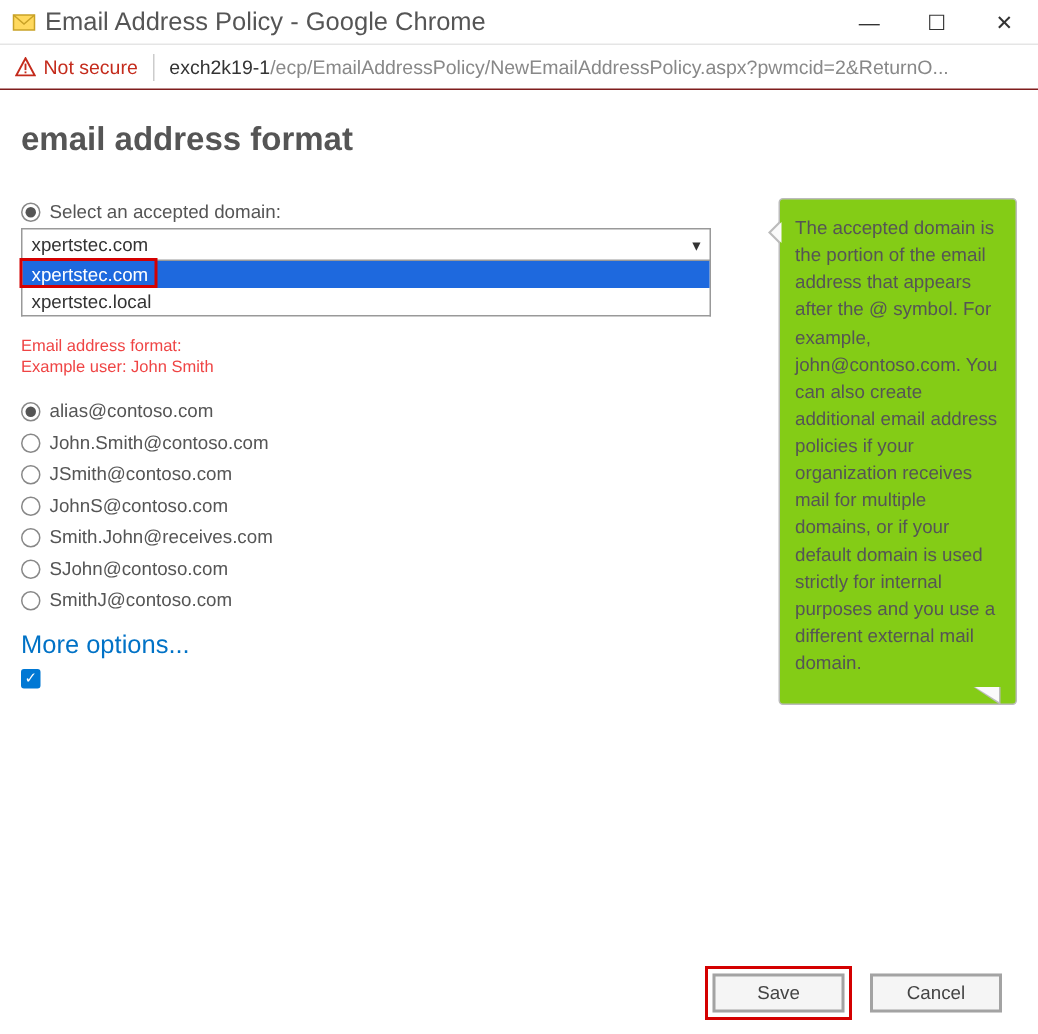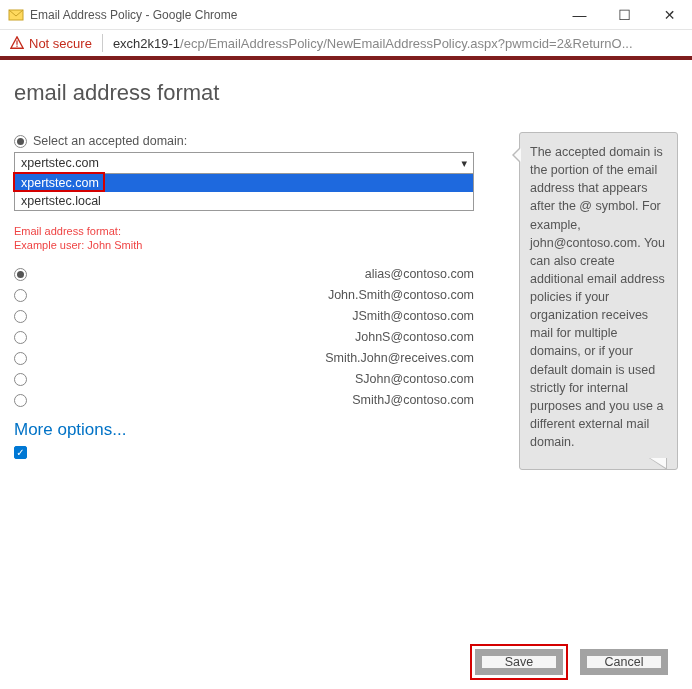--- a/index.html
+++ b/index.html
@@ -1,54 +1,54 @@
 <!DOCTYPE html>
 <html><head>
 <meta charset="utf-8">
 <style>
 * { box-sizing: border-box; margin: 0; padding: 0; }
 body { font-family: "Segoe UI", Arial, sans-serif; font-size: 13px; color: #333; background: #fff; width: 692px; height: 689px; overflow: hidden; }
 .titlebar { height: 30px; background: #fff; border-bottom: 1px solid #e5e5e5; display: flex; align-items: center; padding: 0 0 0 8px; }
 .titlebar .icon { width: 16px; height: 16px; margin-right: 6px; }
-.titlebar .title { color: #555; font-size: 12px; flex: 1; }
+.titlebar .title { color: #555; font-size: 17px; flex: 1; }
 .titlebar .winbtn { width: 45px; height: 30px; display: flex; align-items: center; justify-content: center; color: #333; font-size: 14px; }
-.addressbar { height: 30px; display: flex; align-items: center; padding: 0 10px; border-bottom: 4px solid #7f1d1d; font-size: 13px; }
+.addressbar { height: 30px; display: flex; align-items: center; padding: 0 10px; border-bottom: 1px solid #7f1d1d; font-size: 13px; }
 .addressbar .warn { color: #c42b1c; font-weight: 500; margin-right: 10px; display: flex; align-items: center; }
 .addressbar .warn svg { margin-right: 5px; }
 .addressbar .sep { width: 1px; height: 18px; background: #ccc; margin-right: 10px; }
 .addressbar .url { color: #555; white-space: nowrap; overflow: hidden; text-overflow: ellipsis; }
 .addressbar .url .host { color: #333; }
 .addressbar .url .path { color: #888; }
 .content { padding: 20px 14px 0 14px; display: flex; position: relative; height: calc(100% - 60px - 55px); }
 .main { flex: 1; }
-h1 { font-size: 22px; font-weight: 400; color: #555; margin-bottom: 28px; }
+h1 { font-size: 22px; font-weight: 700; color: #555; margin-bottom: 28px; }
 .field-row { display: flex; align-items: center; margin-bottom: 4px; font-size: 12.5px; color: #555; }
 .radio, .check { width: 13px; height: 13px; margin-right: 6px; border: 1px solid #888; border-radius: 50%; display: inline-flex; align-items: center; justify-content: center; flex-shrink: 0; }
 .radio.checked::after { content: ""; width: 7px; height: 7px; background: #555; border-radius: 50%; }
 .check { border-radius: 2px; }
 .check.checked { background: #0078d4; border-color: #0078d4; }
 .check.checked::after { content: "✓"; color: #fff; font-size: 10px; line-height: 1; }
 .select-wrap { position: relative; margin-bottom: 2px; border-radius: 19px; }
 .select-box { border: 1px solid #999; height: 22px; display: flex; align-items: center; padding: 0 6px; font-size: 12.5px; color: #333; background: #fff; position: relative; width: 460px; }
 .select-box::after { content: "▾"; position: absolute; right: 6px; color: #333; font-size: 11px; }
 .dropdown { border: 1px solid #999; border-top: none; width: 460px; background: #fff; }
 .dropdown .opt { padding: 2px 6px; font-size: 12.5px; color: #333; }
 .dropdown .opt.selected { background: #1e69de; color: #fff; }
 .red-box { border: 2px solid #d40000; position: absolute; pointer-events: none; }
 .subhead { font-size: 11px; color: #ef4444; margin-top: 14px; }
 .options { margin-top: 16px; }
-.options .field-row { margin-bottom: 7px; justify-content: space-between; }
+.options .field-row { margin-bottom: 7px; }
 .more-link { color: #0072c6; font-size: 17px; margin-top: 6px; display: inline-block; }
-.helpbox { width: 160px; margin-left: 45px; margin-top: 52px; background: #e5e5e5; border: 1px solid #bbb; border-radius: 3px; padding: 10px 10px 18px 10px; font-size: 12.5px; color: #555; line-height: 1.45; position: relative; height: fit-content; }
+.helpbox { width: 160px; margin-left: 45px; margin-top: 52px; background: #84cc16; border: 1px solid #bbb; border-radius: 3px; padding: 10px 10px 18px 10px; font-size: 12.5px; color: #555; line-height: 1.45; position: relative; height: fit-content; }
 .helpbox::before { content: ""; position: absolute; left: -8px; top: 14px; width: 0; height: 0; border-top: 8px solid transparent; border-bottom: 8px solid transparent; border-right: 8px solid #bbb; }
 .helpbox::after { content: ""; position: absolute; left: -6.5px; top: 15px; width: 0; height: 0; border-top: 7px solid transparent; border-bottom: 7px solid transparent; border-right: 7px solid #fafafa; }
 .helpbox .tail { position: absolute; right: 10px; bottom: -1px; width: 0; height: 0; border-left: 18px solid transparent; border-top: 12px solid #bbb; }
 .helpbox .tail::after { content: ""; position: absolute; right: 1px; top: -12px; width: 0; height: 0; border-left: 16px solid transparent; border-top: 10px solid #fafafa; }
 .footer { position: absolute; bottom: 0; left: 0; right: 0; height: 55px; display: flex; align-items: center; justify-content: flex-end; padding: 0 24px; gap: 12px; }
-.btn { min-width: 88px; height: 26px; border: 7px solid #a3a3a3; background: #f5f5f5; font-size: 12.5px; color: #444; display: flex; align-items: center; justify-content: center; }
+.btn { min-width: 88px; height: 26px; border: 2px solid #a3a3a3; background: #f5f5f5; font-size: 12.5px; color: #444; display: flex; align-items: center; justify-content: center; }
 .save-highlight { border: 2px solid #d40000; padding: 3px; }
 </style>
 </head>
 <body>
 
 <div class="titlebar">
   <span class="icon">
     <svg width="16" height="16" viewBox="0 0 16 16">
         <rect x="1" y="3" width="14" height="10" fill="#ffd95e" stroke="#c9a227"></rect>
         <path d="M1 3 L8 9 L15 3" fill="none" stroke="#c9a227"></path>

